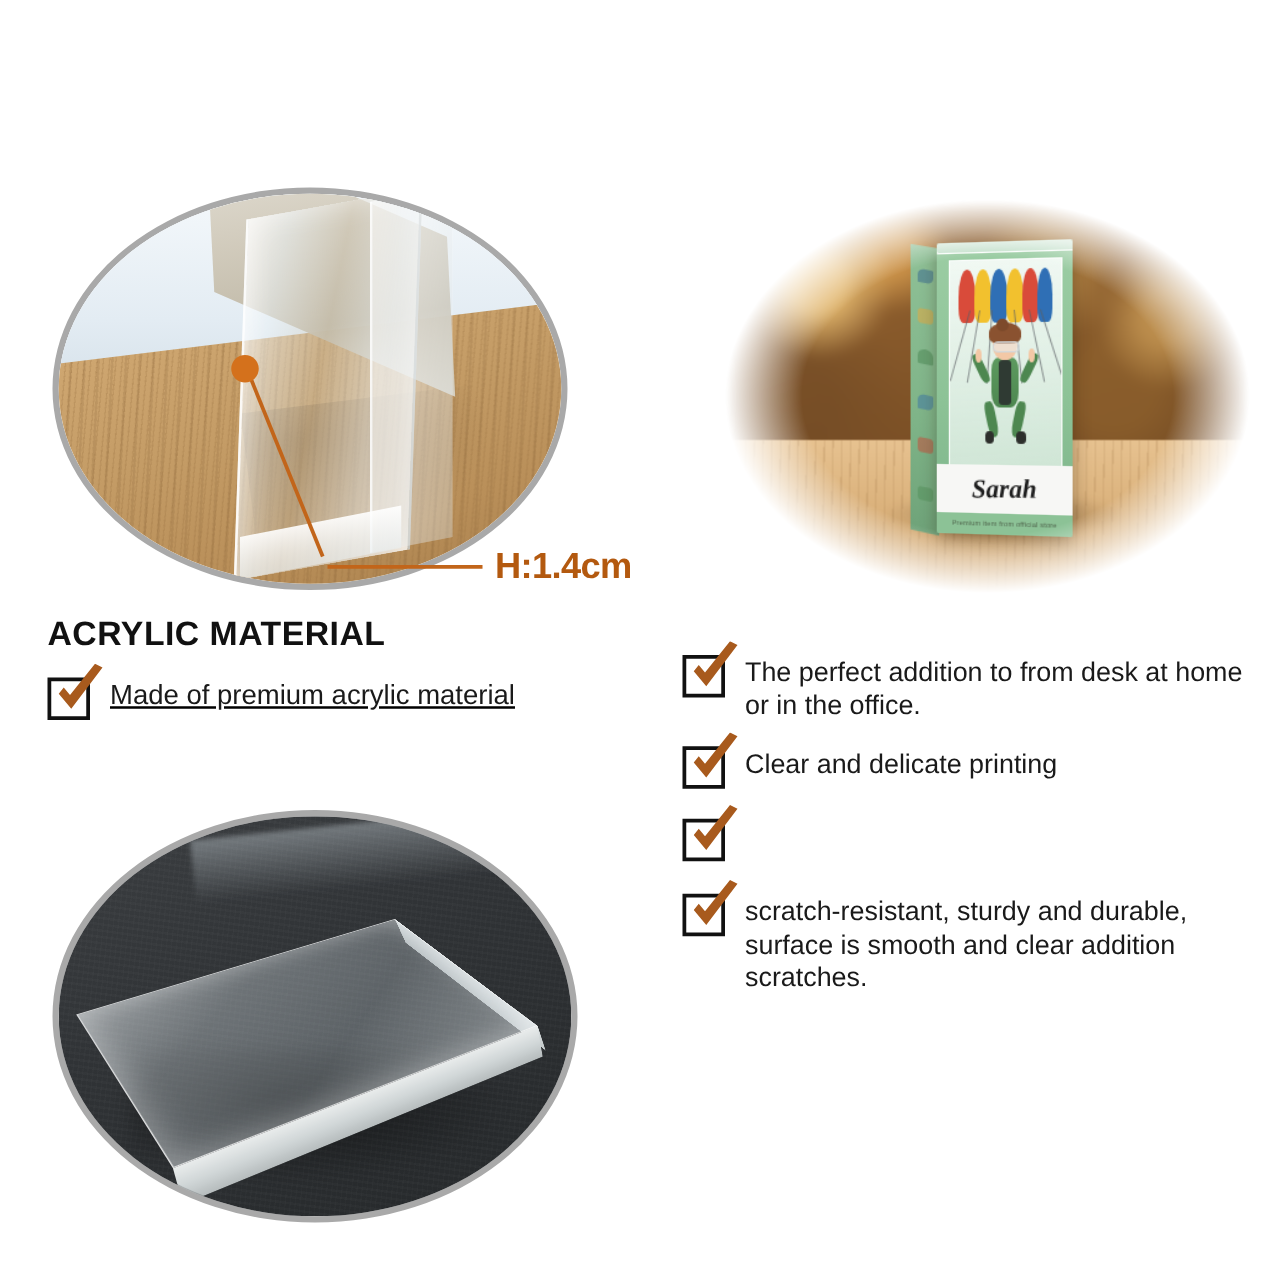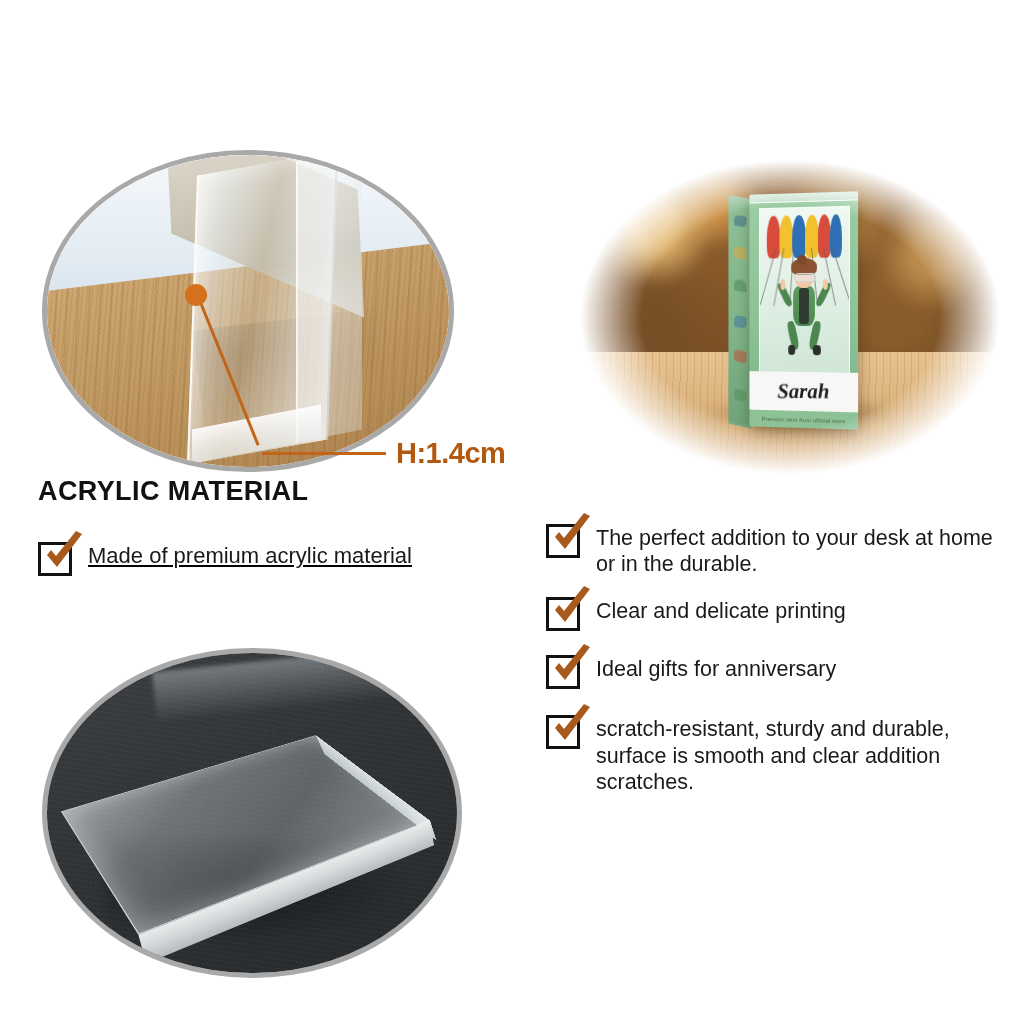--- a/index.html
+++ b/index.html
@@ -297,21 +297,21 @@
     filter:blur(6px);
   }
 
   
   .section-heading{
     position:absolute;
     font-family:"Liberation Sans",sans-serif;
     font-weight:bold;font-size:27px;color:#111111;
     letter-spacing:.4px;white-space:nowrap;
   }
-  #heading-acrylic-material{left:38px;top:476px;}
+  #heading-acrylic-material{left:38px;top:492px;}
   #heading-perfect-gift{left:546px;top:474px;}
 
   .feature-list{position:absolute;}
   #list-acrylic-material{left:38px;top:540px;width:470px;text-decoration:underline;}
   #list-perfect-gift{left:546px;top:522px;width:452px;}
 
   .feature-item{
     position:relative;display:flex;align-items:flex-start;
     margin-bottom:18px;
   }
@@ -446,39 +446,38 @@
 
 
   <div class="feature-list" id="list-perfect-gift">
 
     <div class="feature-item">
       <span class="checkbox">
         <svg class="checkmark" viewBox="0 0 46 46">
           <path d="M7 24 L17 36 L42 3 L36 0 L16 25 L11 19 Z" fill="#a85a1d"></path>
         </svg>
       </span>
-      <span class="feature-text">The perfect addition to your desk at home or in the durable.</span>
+      <span class="feature-text">The perfect addition to from desk at home or in the office.</span>
     </div>
 
     <div class="feature-item" style="margin-bottom:22px;">
       <span class="checkbox">
         <svg class="checkmark" viewBox="0 0 46 46">
           <path d="M7 24 L17 36 L42 3 L36 0 L16 25 L11 19 Z" fill="#a85a1d"></path>
         </svg>
       </span>
       <span class="feature-text">Clear and delicate printing</span>
     </div>
 
     <div class="feature-item" style="margin-bottom:24px;">
       <span class="checkbox">
         <svg class="checkmark" viewBox="0 0 46 46">
           <path d="M7 24 L17 36 L42 3 L36 0 L16 25 L11 19 Z" fill="#a85a1d"></path>
         </svg>
       </span>
-      <span class="feature-text">Ideal gifts for anniversary</span>
     </div>
 
     <div class="feature-item" style="margin-bottom:20px;">
       <span class="checkbox">
         <svg class="checkmark" viewBox="0 0 46 46">
           <path d="M7 24 L17 36 L42 3 L36 0 L16 25 L11 19 Z" fill="#a85a1d"></path>
         </svg>
       </span>
       <span class="feature-text">scratch-resistant, sturdy and durable, surface is smooth and clear addition scratches.</span>
     </div>

